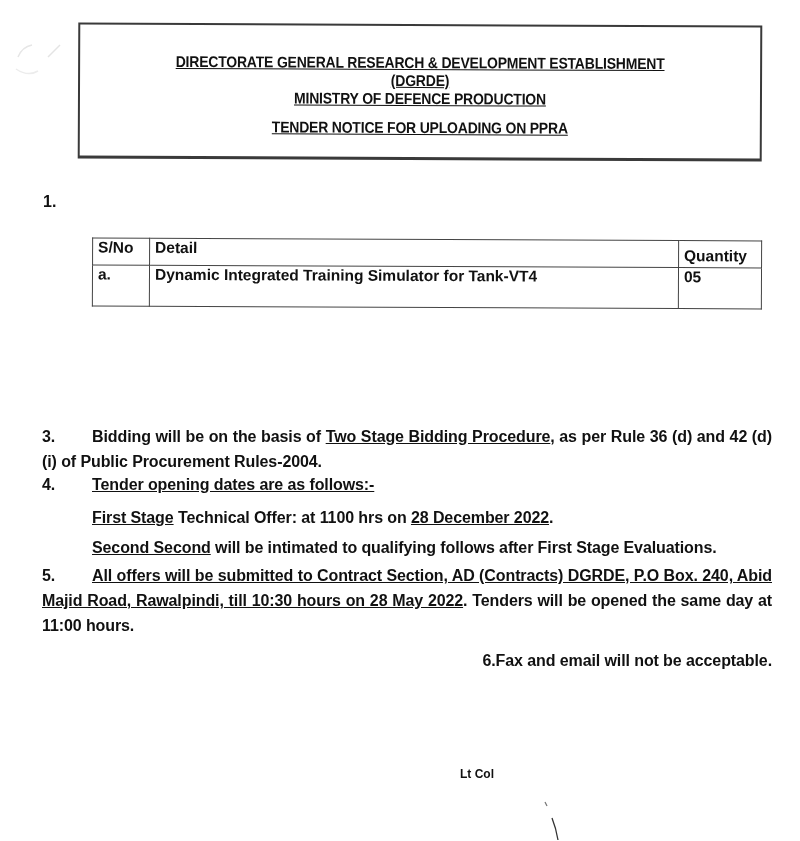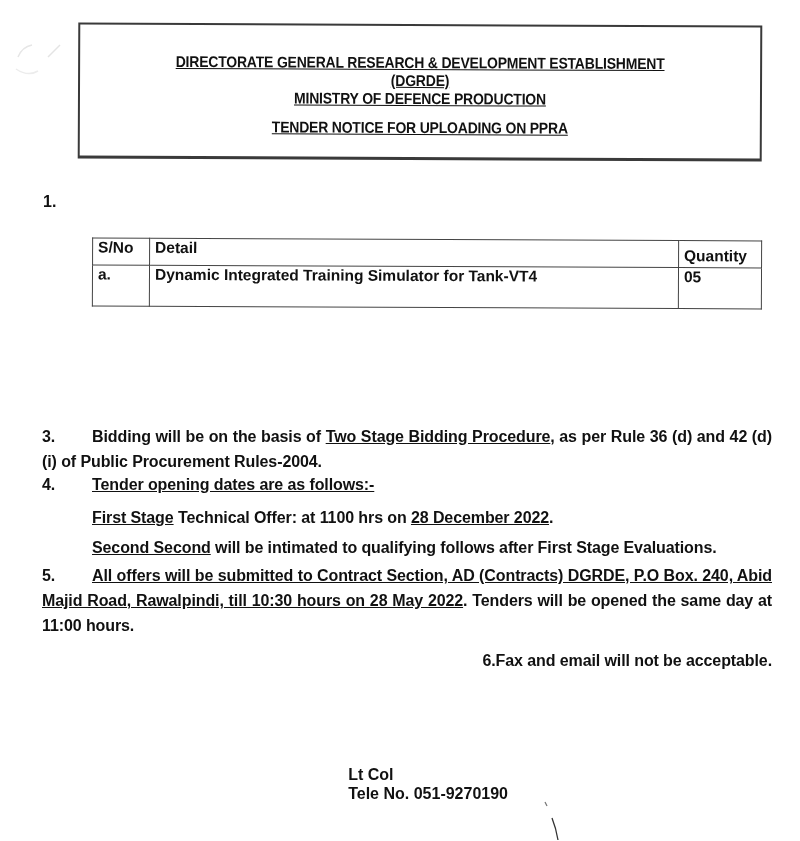--- a/index.html
+++ b/index.html
@@ -72,22 +72,23 @@
     }
     table.proj th { height: 20px; }
     table.proj td { height: 40px; }
     .c-sno { width: 46px; }
     .c-qty { width: 72px; text-align: left; }
     .qty-head { padding-top: 6px !important; }
 
     .signature {
       position: absolute;
       right: 292px; top: 765px;
+      text-align: right;
       font-weight: bold;
-      font-size: 16px;
+      font-size: 12px;
       line-height: 19px;
     }
     .sig-l1 { padding-right: 14px; }
     .pen-mark {
       position: absolute; left: 540px; top: 800px; width: 30px; height: 41px;
     }
   </style>
 </head>
 <body>
 
@@ -141,20 +142,19 @@
   <div class="para justified" style="left:42px; top:563px; width:730px;">
     <span style="display:inline-block; width:50px;">5.</span><span class="u">All offers will be submitted to Contract Section, AD (Contracts) DGRDE, P.O Box. 240, Abid Majid  Road, Rawalpindi, till 10:30 hours on    28  May  2022</span><span>. Tenders will be opened the same day at 11:00 hours.</span>
   </div>
 
   <div class="para" style="left:42px; top:648px; width:730px;text-align:right;">
     <span style="display:inline-block; width:50px;">6.</span><span>Fax and email will not be acceptable.</span>
   </div>
 
   <div class="signature">
     <div class="sig-l1">Lt Col</div>
-    <div>Tele No. 051-9270190</div>
   </div>
 
   <svg class="pen-mark" viewBox="0 0 30 41">
     <path d="M5 2 L7 6" stroke="#777" stroke-width="1.2" fill="none"></path>
     <path d="M12 18 Q16 28 18 40" stroke="#333" stroke-width="1.3" fill="none"></path>
   </svg>
 </div>
 
 </body></html>

